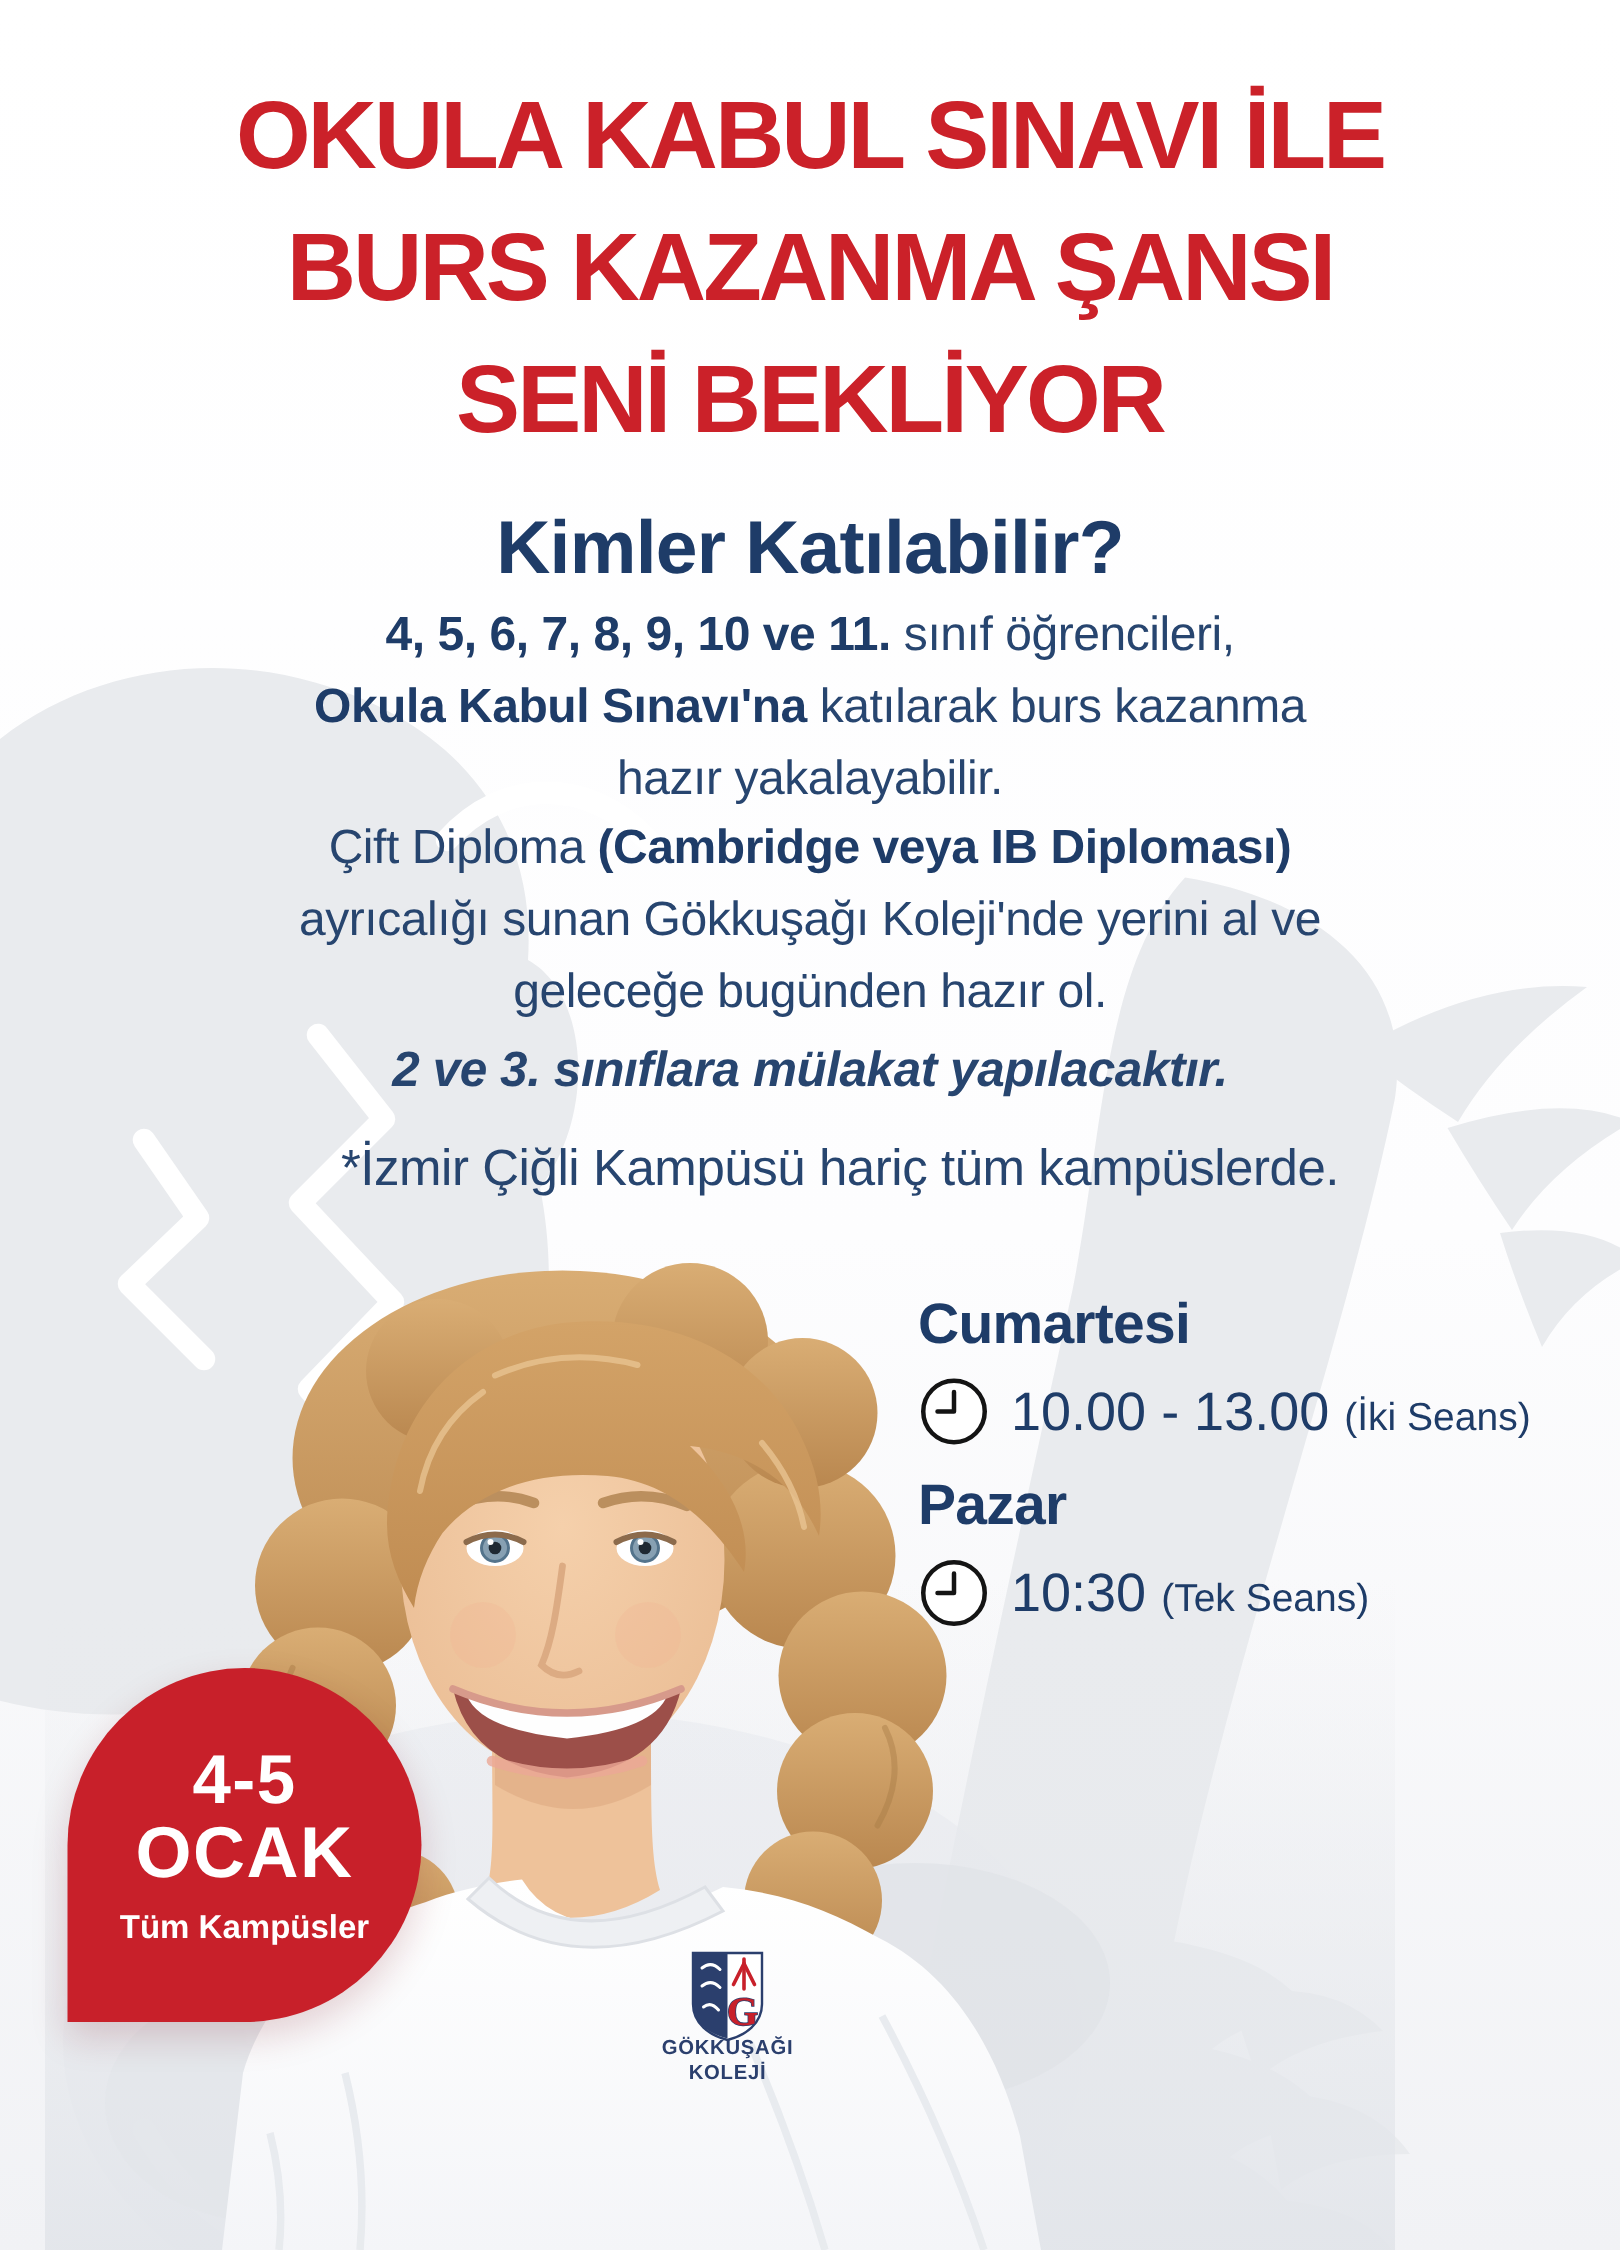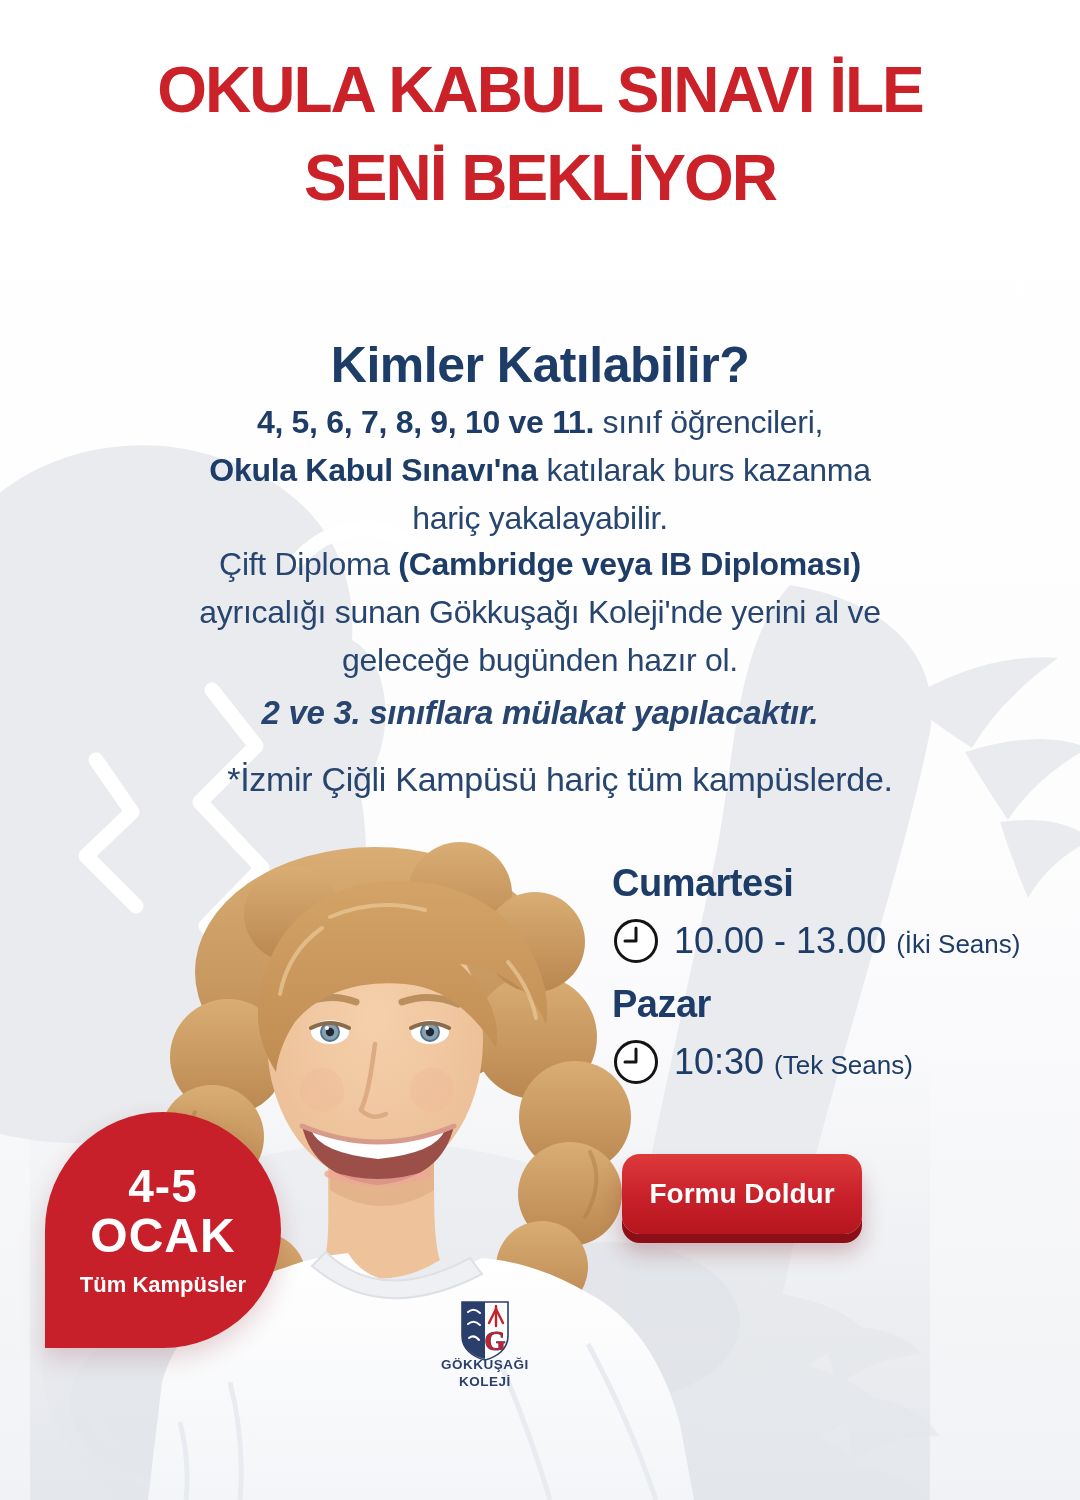--- a/index.html
+++ b/index.html
@@ -198,33 +198,34 @@
           <path d="M 34 9 L 41 23"></path>
       </g>
       <text x="33" y="50" text-anchor="middle" font-family="Liberation Serif, DejaVu Serif, serif" font-size="27" font-weight="bold" fill="#c8202a" stroke="#2b3f6d" stroke-width="1" paint-order="stroke">G</text>
     </g>
     <text x="455" y="547" text-anchor="middle" font-family="Liberation Sans, DejaVu Sans, sans-serif" font-size="13.5" font-weight="bold" fill="#2b3f6d" letter-spacing="0.5">GÖKKUŞAĞI</text>
     <text x="455" y="564" text-anchor="middle" font-family="Liberation Sans, DejaVu Sans, sans-serif" font-size="13.5" font-weight="bold" fill="#2b3f6d" letter-spacing="0.5">KOLEJİ</text>
   </svg>
 
   <header class="txt title-block">
     <div>OKULA KABUL SINAVI İLE</div>
+    <div>BURS KAZANMA ŞANSI</div>
     <div>SENİ BEKLİYOR</div>
   </header>
 
   <div class="txt subtitle">Kimler Katılabilir?</div>
 
   <div class="txt para who-block">
     <div>
       <b>4, 5, 6, 7, 8, 9, 10 ve 11.</b><span> sınıf öğrencileri,</span>
     </div>
     <div>
       <b>Okula Kabul Sınavı'na</b><span> katılarak burs kazanma</span>
     </div>
-    <div>hariç yakalayabilir.</div>
+    <div>hazır yakalayabilir.</div>
   </div>
 
   <div class="txt para diploma-block">
     <div>
       <span>Çift Diploma </span><b>(Cambridge veya IB Diploması)</b>
     </div>
     <div>ayrıcalığı sunan Gökkuşağı Koleji'nde yerini al ve</div>
     <div>geleceğe bugünden hazır ol.</div>
   </div>
 
@@ -251,15 +252,14 @@
       <span class="time-note">(Tek Seans)</span>
     </div>
   </div>
 
   <div class="badge">
     <div class="dates">4-5</div>
     <div class="month">OCAK</div>
     <div class="note">Tüm Kampüsler</div>
   </div>
 
-  <button class="cta">Formu Doldur</button>
 
 </div>
 
 </body></html>

